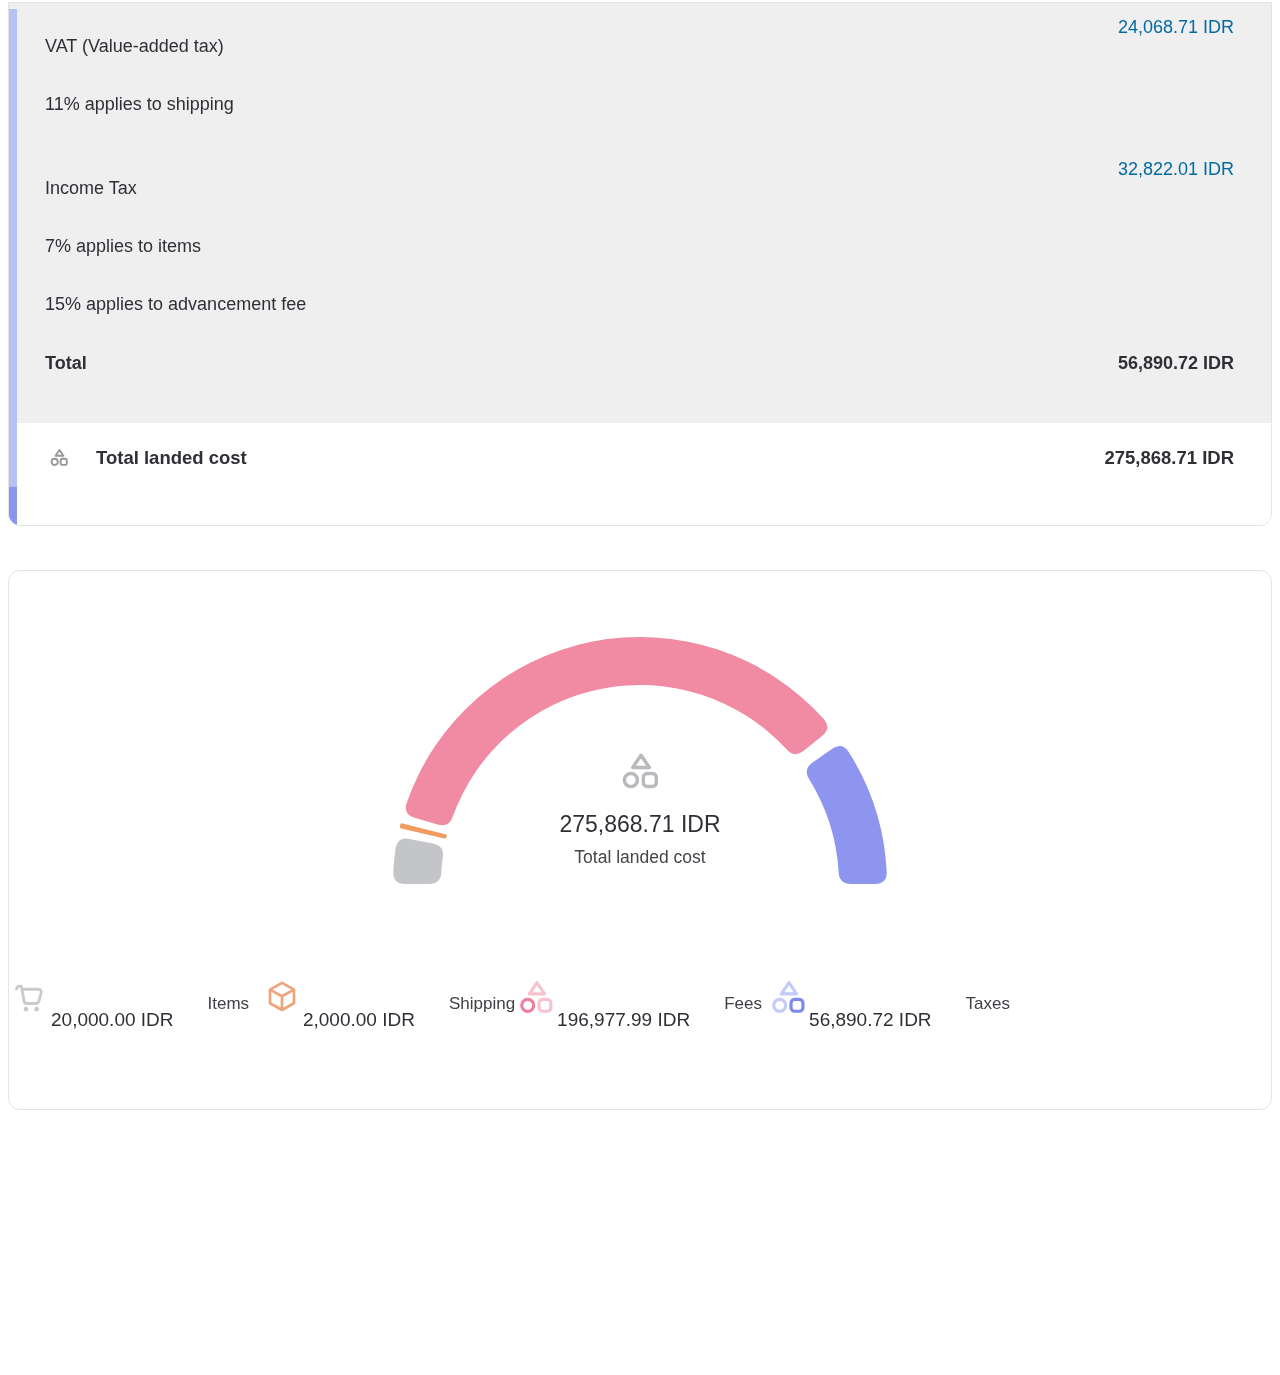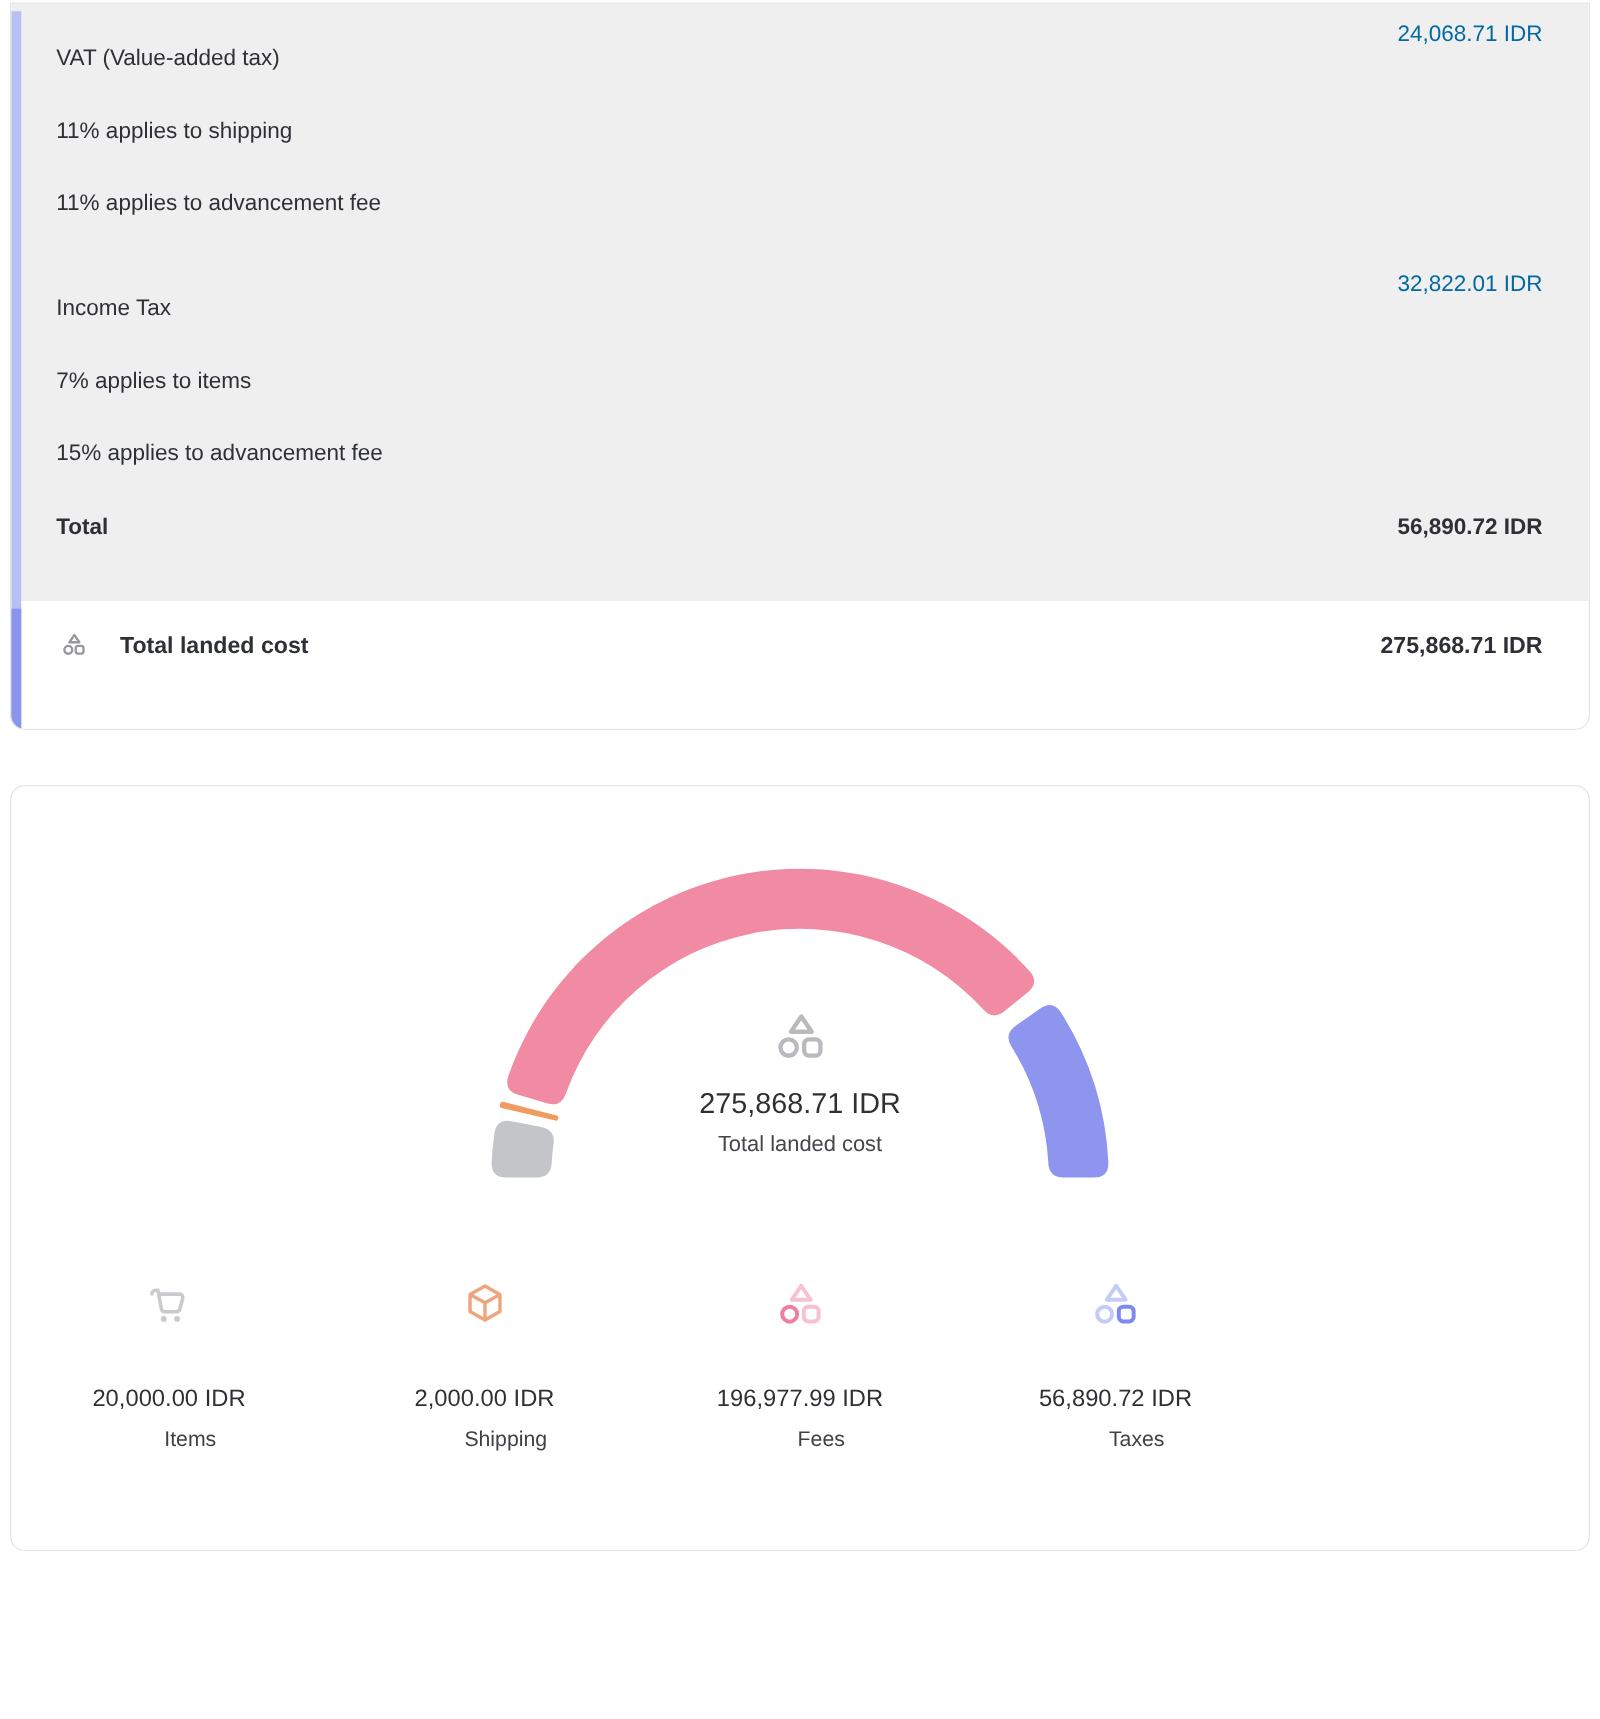--- a/index.html
+++ b/index.html
@@ -67,41 +67,40 @@
     display:flex;flex-direction:column;align-items:center;
     pointer-events:none;
   }
   .gauge-center-icon{width:46px;height:46px;}
   .gauge-value{margin-top:16px;font-size:23px;font-weight:500;color:#2e3036;}
   .gauge-label{margin-top:9px;font-size:17.5px;color:#44464b;}
   .legend{
     display:grid;grid-template-columns:repeat(5,1fr);
     margin-top:22px;
   }
-  .legend-item{display:flex;flex-direction:column;align-items:center;}
+  .legend-item{display:flex;flex-direction:row;align-items:center;}
   .legend-icon{width:42px;height:42px;}
   .legend-value{margin-top:44px;font-size:19px;font-weight:500;color:#2e3036;white-space:nowrap;}
   .legend-label{margin-top:11px;font-size:17px;color:#3f4146;margin-left:34px;}
   svg{display:block;}
 </style>
 </head>
 <body>
 
 <section class="card card-top">
   <div class="scroll-strip">
     <div class="scroll-thumb"></div>
   </div>
 
   <div class="panel">
     <div>
         <div class="tax-group">
           <div class="tax-left">
             <div class="row header">VAT (Value-added tax)</div>
             <div class="row">11% applies to shipping</div>
-            <div class="row">11% applies to advancement fee</div>
           </div>
           <div class="tax-value">24,068.71 IDR</div>
         </div>
         <div class="tax-group">
           <div class="tax-left">
             <div class="row header">Income Tax</div>
             <div class="row">7% applies to items</div>
             <div class="row">15% applies to advancement fee</div>
           </div>
           <div class="tax-value">32,822.01 IDR</div>

